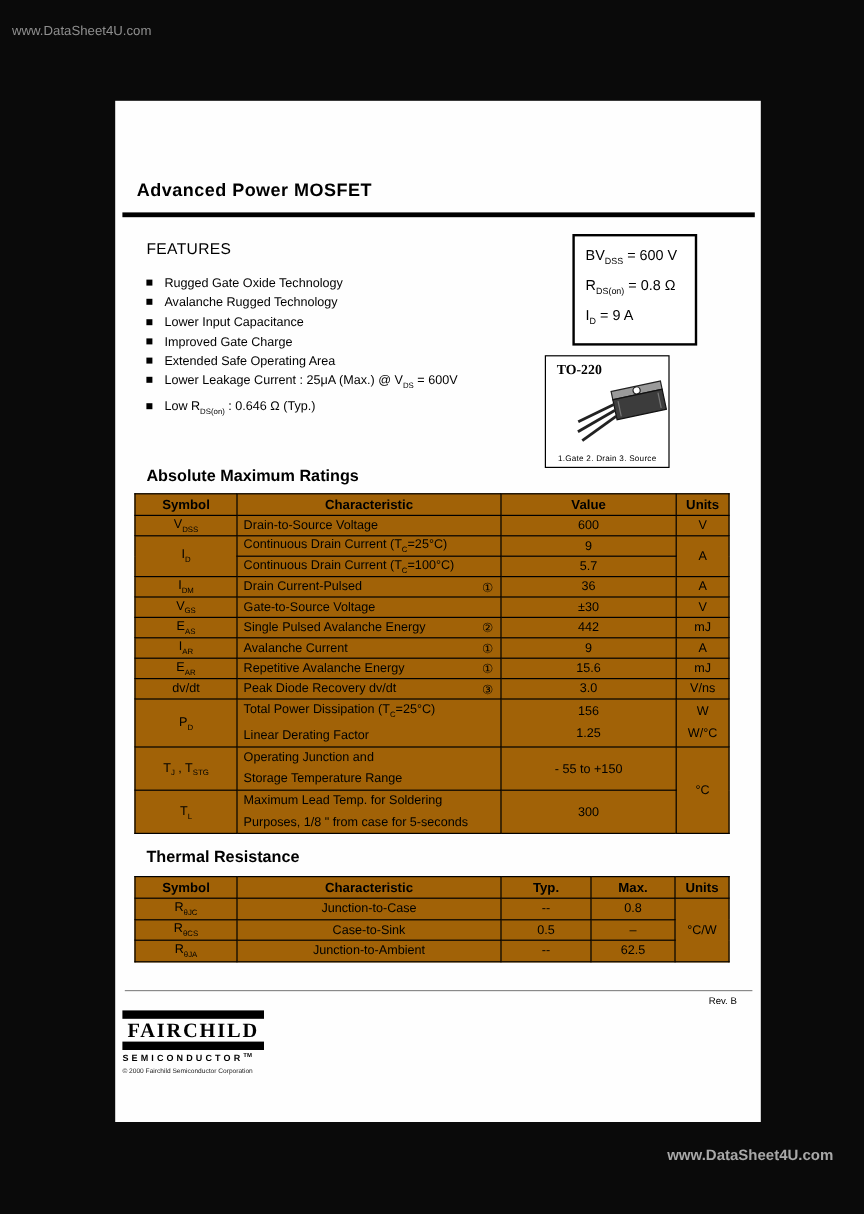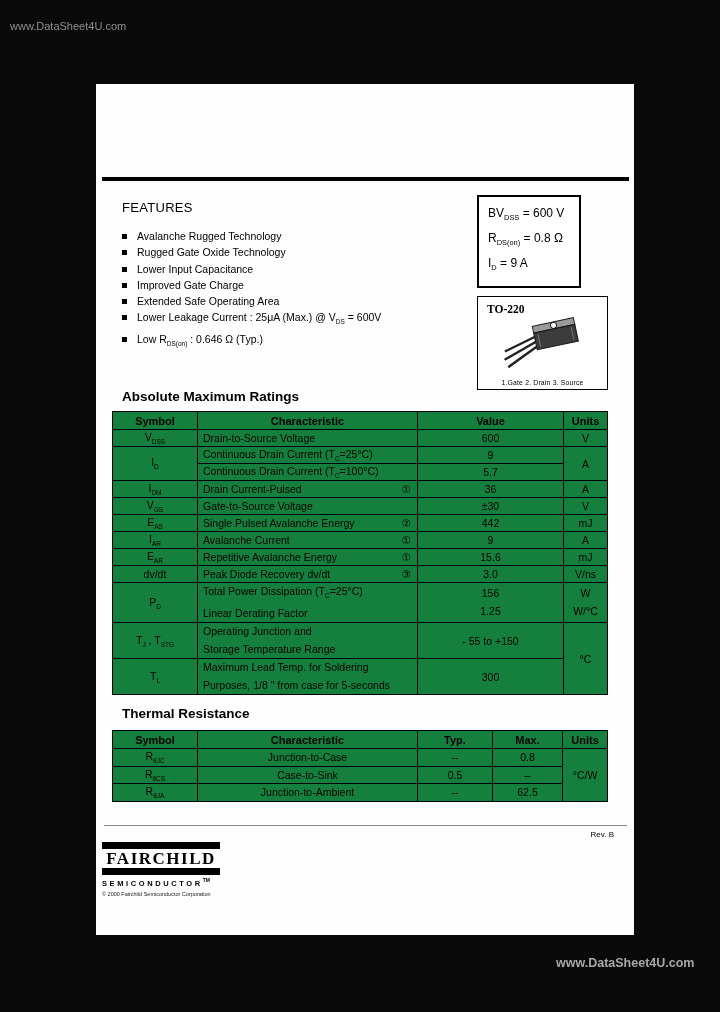--- a/index.html
+++ b/index.html
@@ -16,27 +16,27 @@
   .header-rule { position:absolute; left:6px; top:93px; width:527px; height:4px; background:#000; }
 
   .features-title { position:absolute; left:26px; top:116px; font-size:13px; font-weight:normal; letter-spacing:.3px; }
   .features-list { position:absolute; left:26px; top:144px; width:345px; list-style:none; }
   .features-list li { font-size:10.5px; line-height:16.3px; white-space:nowrap; }
   .bullet { display:inline-block; width:5px; height:5px; background:#000; margin-right:10px; vertical-align:1px; }
 
   .specs-box { position:absolute; left:381px; top:111px; width:104px; height:93px; border:2px solid #000; padding:9px 9px; background:#fff; }
   .specs-box .line { font-size:12px; margin-bottom:8.5px; white-space:nowrap; }
 
-  .pkg-box { position:absolute; left:381px; top:212px; width:131px; height:94px; border:1.5px solid #000; background:#fff; }
+  .pkg-box { position:absolute; left:358px; top:212px; width:104px; height:94px; border:1.5px solid #000; background:#fff; }
   .pkg-name { position:absolute; left:9px; top:6px; font-family:"Liberation Serif",serif; font-weight:bold; font-size:11.5px; }
   .pkg-art { position:absolute; left:14px; top:18px; }
   .pkg-pins { position:absolute; left:0; right:0; bottom:3px; text-align:center; font-size:6.8px; letter-spacing:.2px; }
 
   .amr-title { position:absolute; left:26px; top:305px; font-size:13.5px; font-weight:bold; }
-  table.dtable { position:absolute; border-collapse:collapse; table-layout:fixed; background:#15803d;padding-left:12px; }
+  table.dtable { position:absolute; border-collapse:collapse; table-layout:fixed; background:#a16207;padding-left:12px; }
   table.amr { left:16px; top:327px; width:495px; }
   table.thermal { left:16px; top:646px; width:495px; }
   .dtable th, .dtable td { border:1px solid #000; font-size:10.5px; padding:0; vertical-align:middle; }
   .dtable th { font-size:11px; font-weight:bold; height:18px; text-align:center; }
   tr.r  { height:17px; }
   tr.r2 { height:36px; }
   tr.rt { height:17.5px; }
   td.sym, td.val, td.unt, td.cc { text-align:center; }
   td.chr { text-align:left; }
   td.chr .cw { display:flex; justify-content:space-between; align-items:center; padding:0 6px 0 5px; }
@@ -56,26 +56,27 @@
   .tm { font-size:5px; vertical-align:super; letter-spacing:0; }
   .copy { font-size:5.5px; color:#222; margin-top:3px; white-space:nowrap; }
 </style>
 </head>
 <body>
 
 <div class="watermark-top">www.DataSheet4U.com</div>
 
 <div class="page">
 
+  <div class="doc-title">Advanced  Power  MOSFET</div>
   <div class="header-rule"></div>
 
   <div class="features-title">FEATURES</div>
   <ul class="features-list">
+    <li><span class="bullet"></span><span>Rugged  Gate  Oxide  Technology</span></li>
     <li><span class="bullet"></span><span>Avalanche  Rugged  Technology</span></li>
-    <li><span class="bullet"></span><span>Rugged  Gate  Oxide  Technology</span></li>
     <li><span class="bullet"></span><span>Lower  Input  Capacitance</span></li>
     <li><span class="bullet"></span><span>Improved  Gate  Charge</span></li>
     <li><span class="bullet"></span><span>Extended  Safe  Operating  Area</span></li>
     <li><span class="bullet"></span><span>Lower  Leakage  Current :  25μA (Max.)  @  V<sub>DS</sub> = 600V</span></li>
     <li><span class="bullet"></span><span>Low  R<sub>DS(on)</sub>  :  0.646 Ω (Typ.)</span></li>
   </ul>
 
   <div class="specs-box">
     <div class="line">BV<sub>DSS</sub>  =  600 V</div>
     <div class="line">R<sub>DS(on)</sub> =  0.8 Ω</div>

